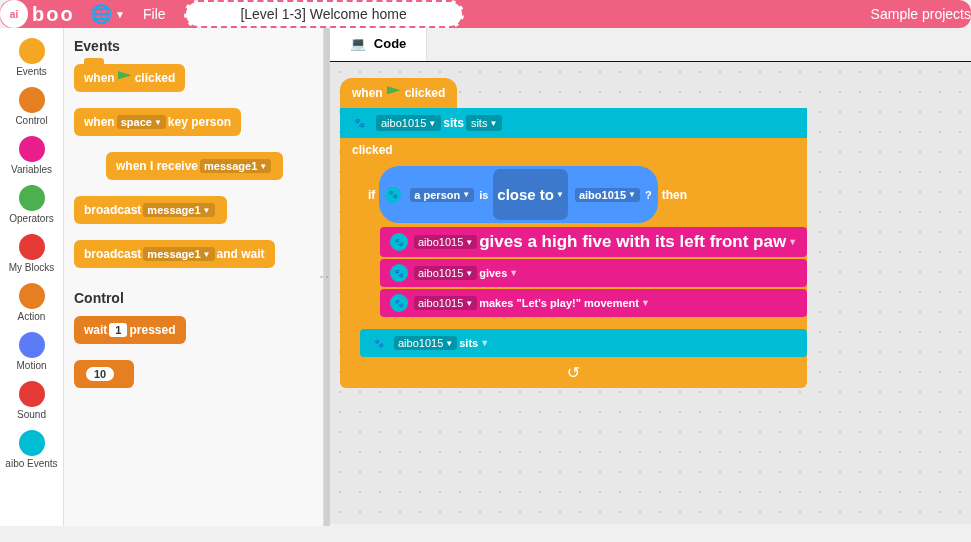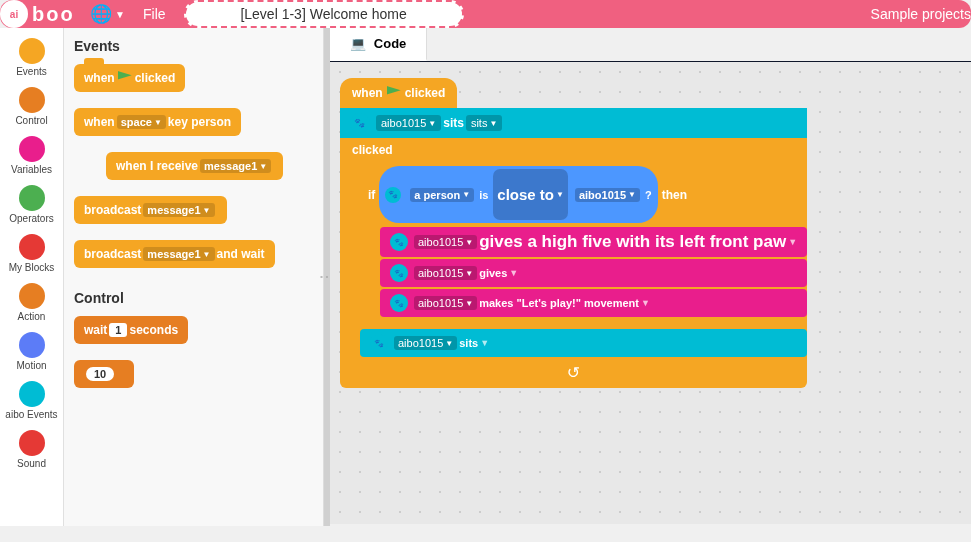--- a/index.html
+++ b/index.html
@@ -297,26 +297,26 @@
     </div>
     <div class="category-item">
       <div class="category-dot" style="background:#e67e22;"></div>
       <span class="category-label">Action</span>
     </div>
     <div class="category-item">
       <div class="category-dot" style="background:#5c7cf7;"></div>
       <span class="category-label">Motion</span>
     </div>
     <div class="category-item">
+      <div class="category-dot" style="background:#e53935;"></div>
+      <span class="category-label">Sound</span>
+    </div>
+    <div class="category-item">
       <div class="category-dot" style="background:#00bcd4;"></div>
       <span class="category-label">aibo Events</span>
-    </div>
-    <div class="category-item">
-      <div class="category-dot" style="background:#e53935;"></div>
-      <span class="category-label">Sound</span>
     </div>
   </div>
 
   <div class="blocks-panel">
     <div class="blocks-section-title">Events</div>
 
     <div style="display:block; margin-bottom:8px;">
       <div class="block block-yellow notch-top" style="border-radius:6px 6px 6px 6px;">
         <span>when</span>
         <span class="block-flag"></span>
@@ -355,21 +355,21 @@
     </div>
 
     <div class="blocks-section-gap">
       <div class="blocks-section-title">Control</div>
     </div>
 
     <div style="display:block; margin-bottom:8px;">
       <div class="block block-orange">
         <span>wait</span>
         <span class="block-input">1</span>
-        <span>seconds</span>
+        <span>pressed</span>
       </div>
     </div>
 
     <div style="display:block; margin-bottom:8px;">
       <div class="block block-orange" style="min-width:60px;">
         <span style="background:white;color:#333;border-radius:12px;padding:1px 8px;font-size:11px;margin:0 2px;">10</span>
       </div>
     </div>
   </div>
 

